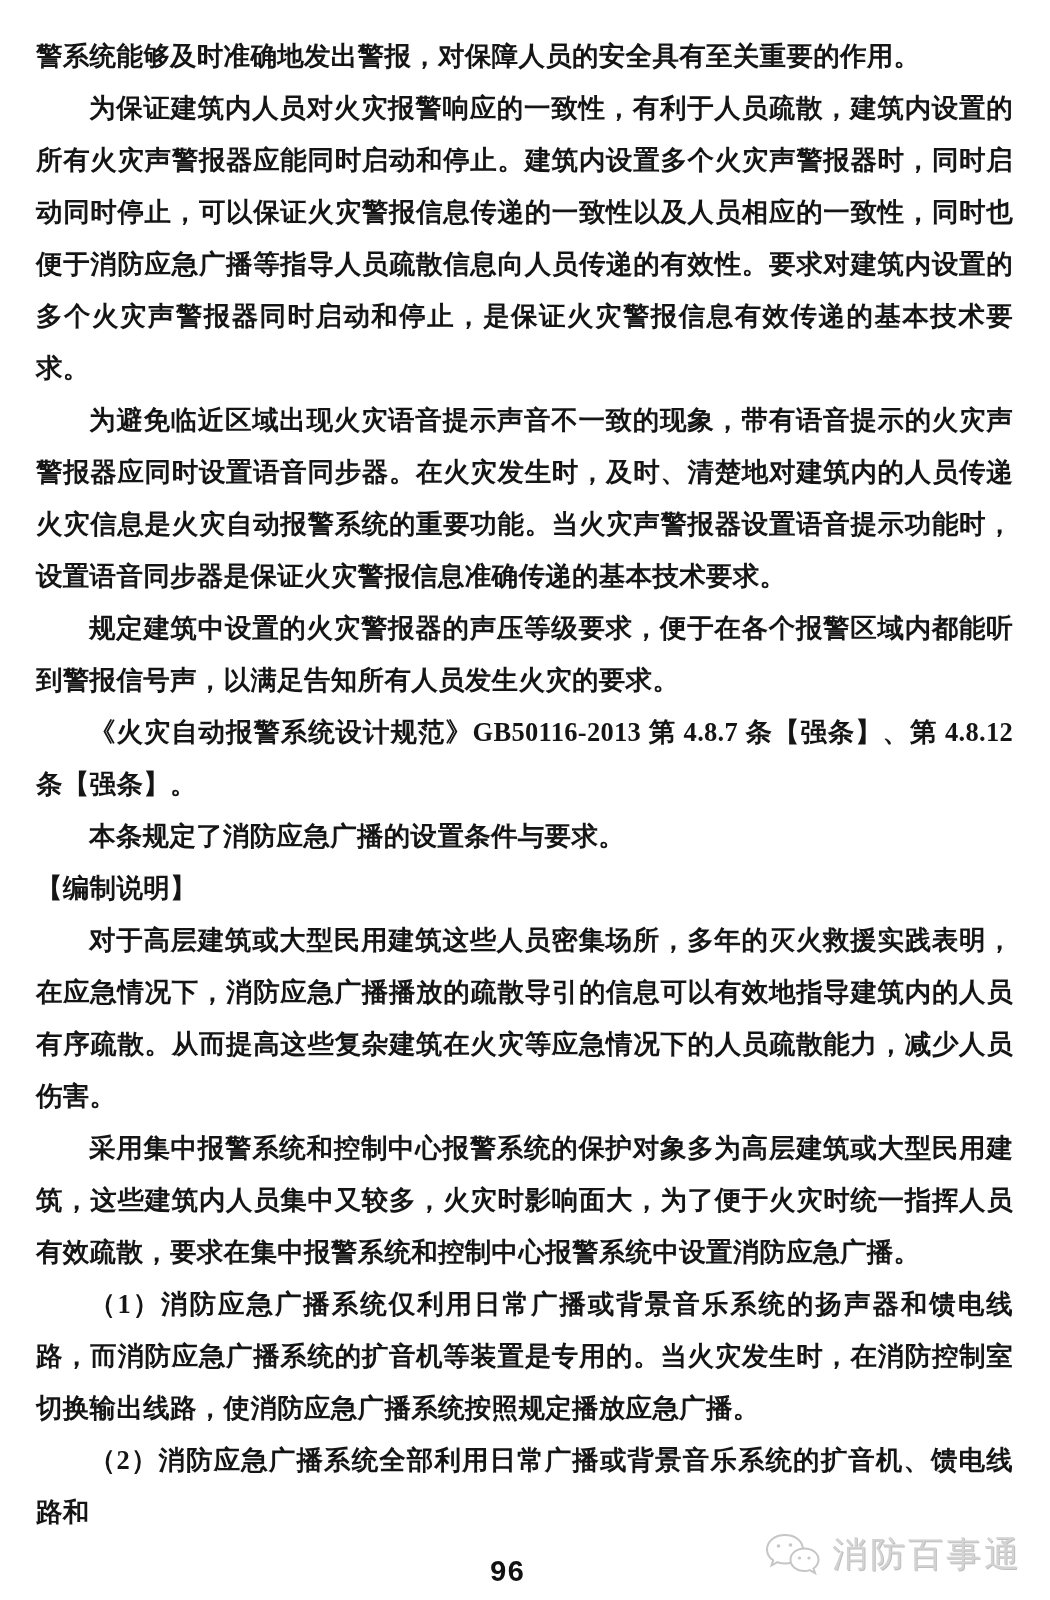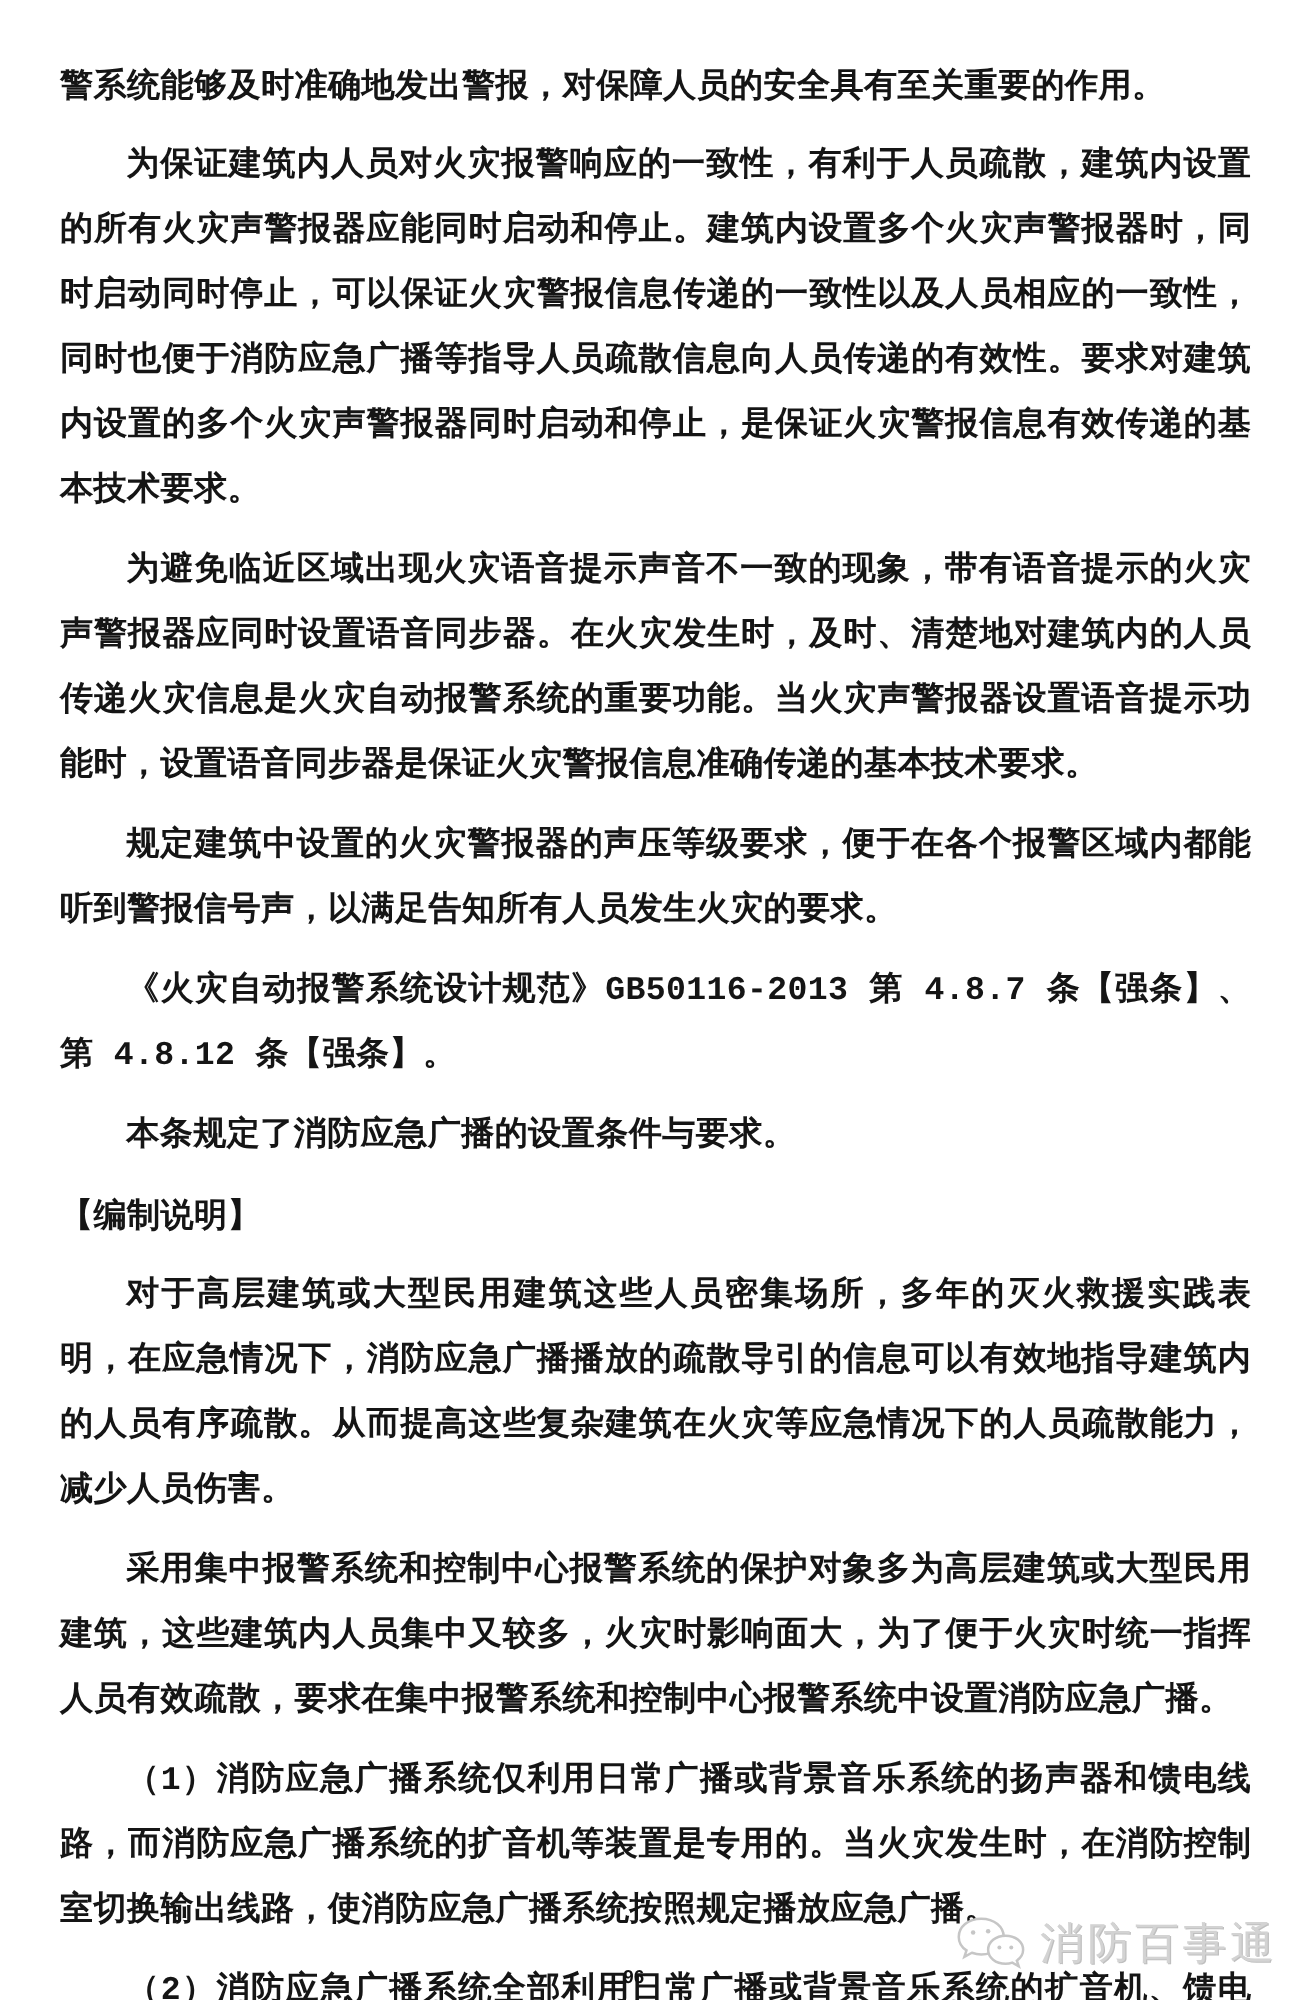--- a/index.html
+++ b/index.html
@@ -15,39 +15,39 @@
     font-family: "Liberation Serif", "DejaVu Serif", serif;
     color: #151515;
   }
   .doc {
     position: absolute;
     left: 36px;
     top: 30px;
     width: 977px;
   }
   .para {
-    margin: 12px;
+    margin: 0;
     font-size: 26.5px;
     line-height: 52px;
     font-weight: bold;
     text-align: justify;
     letter-spacing: 0.3px;
   }
-  .indent { text-indent: 2em; font-family: Liberation Mono, monospace; }
+  .indent { text-indent: 2em; }
   .heading { text-align: left; }
   .sec-num { margin-right: 27px; }
   .footer-pagenum {
     position: absolute;
     left: 0;
     bottom: 10px;
     width: 1014px; 
     text-align: center;
-    font-family: Liberation Sans, sans-serif;
+    font-family: Liberation Mono, monospace;
     font-weight: bold;
-    font-size: 15px;
+    font-size: 29px;
     color: #111111;
   }
   .watermark {
     position: absolute;
     right: 28px;
     bottom: 22px;
     display: flex;
     align-items: flex-end;
     gap: 10px;
   }

